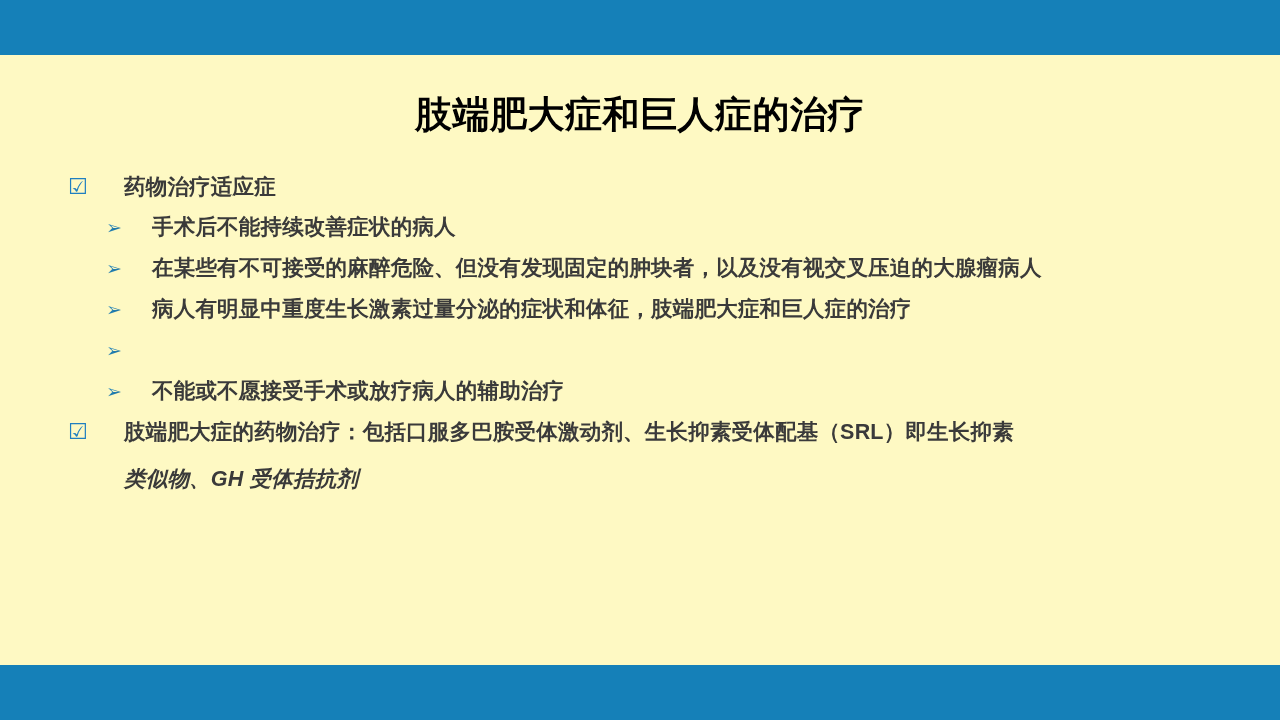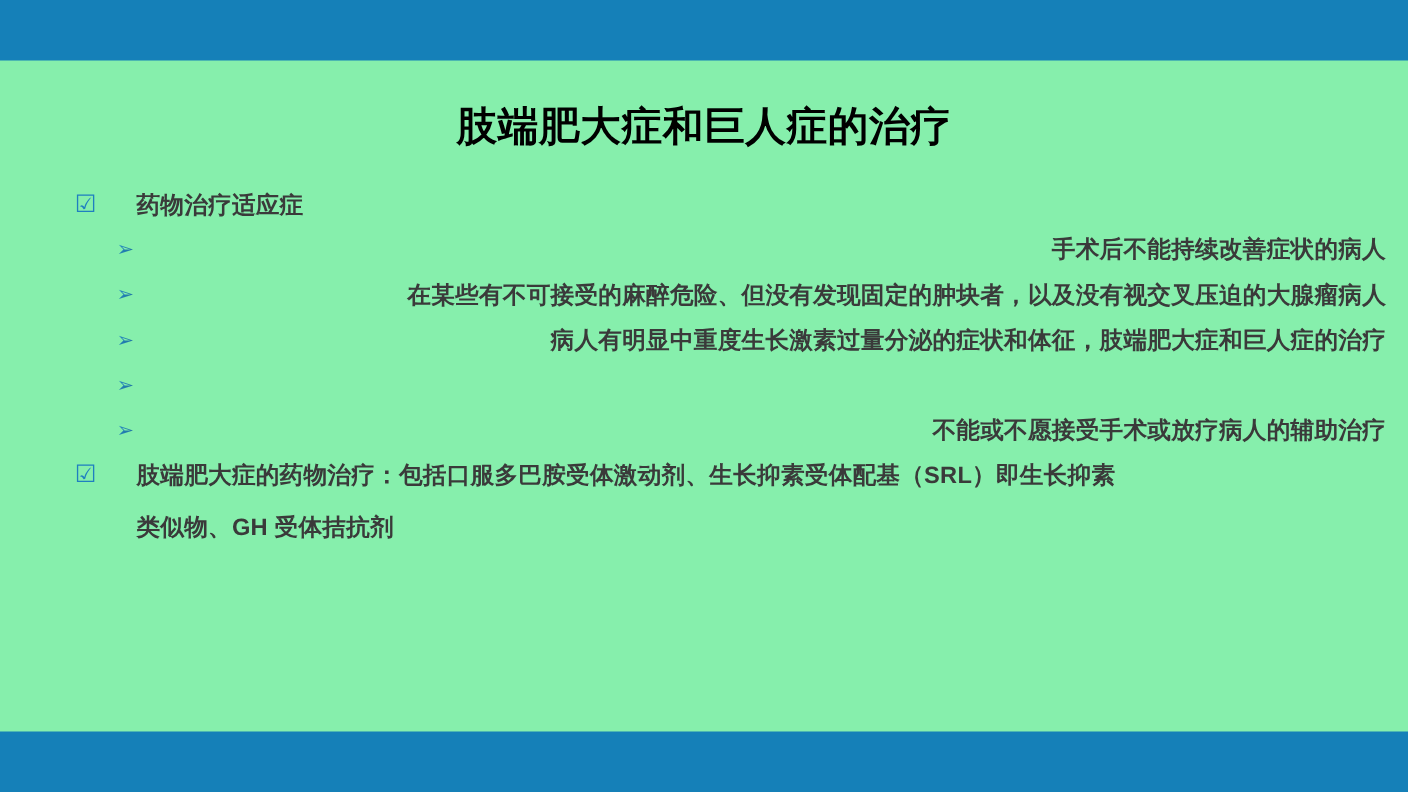--- a/index.html
+++ b/index.html
@@ -10,21 +10,21 @@
     width: 1280px;
     height: 720px;
     overflow: hidden;
     background: #ffffff;
     font-family: "Liberation Sans", "DejaVu Sans", sans-serif;
   }
   .slide {
     position: relative;
     width: 1280px;
     height: 720px;
-    background: #86efac;
+    background: #fef9c3;
   }
   .bar-top {
     position: absolute;
     left: 0;
     top: 0;
     width: 1280px;
     height: 55px;
     background: #1580b8;
   }
   .bar-bottom {
@@ -94,25 +94,25 @@
     font-weight: bold;
     color: #3a3a3a;
     line-height: 30px;
     letter-spacing: 0.2px;
   }
   .bullet.lvl1 > .btext {
     padding-right: 30px;
   }
   .bullet.lvl2 > .btext {
     padding-right: 20px;
-    text-align: right;
   }
   .btext .wrap {
     display: block;
     margin-top: 17px;
+    font-style: italic;
   }
 </style>
 </head>
 <body>
 
 <div class="slide">
 
   <div class="bar-top"></div>
 
   <div class="title">肢端肥大症和巨人症的治疗</div>

